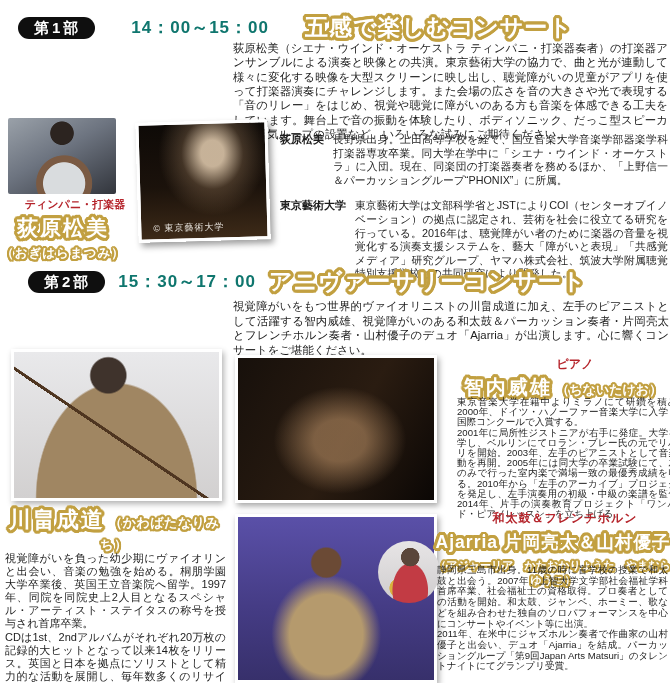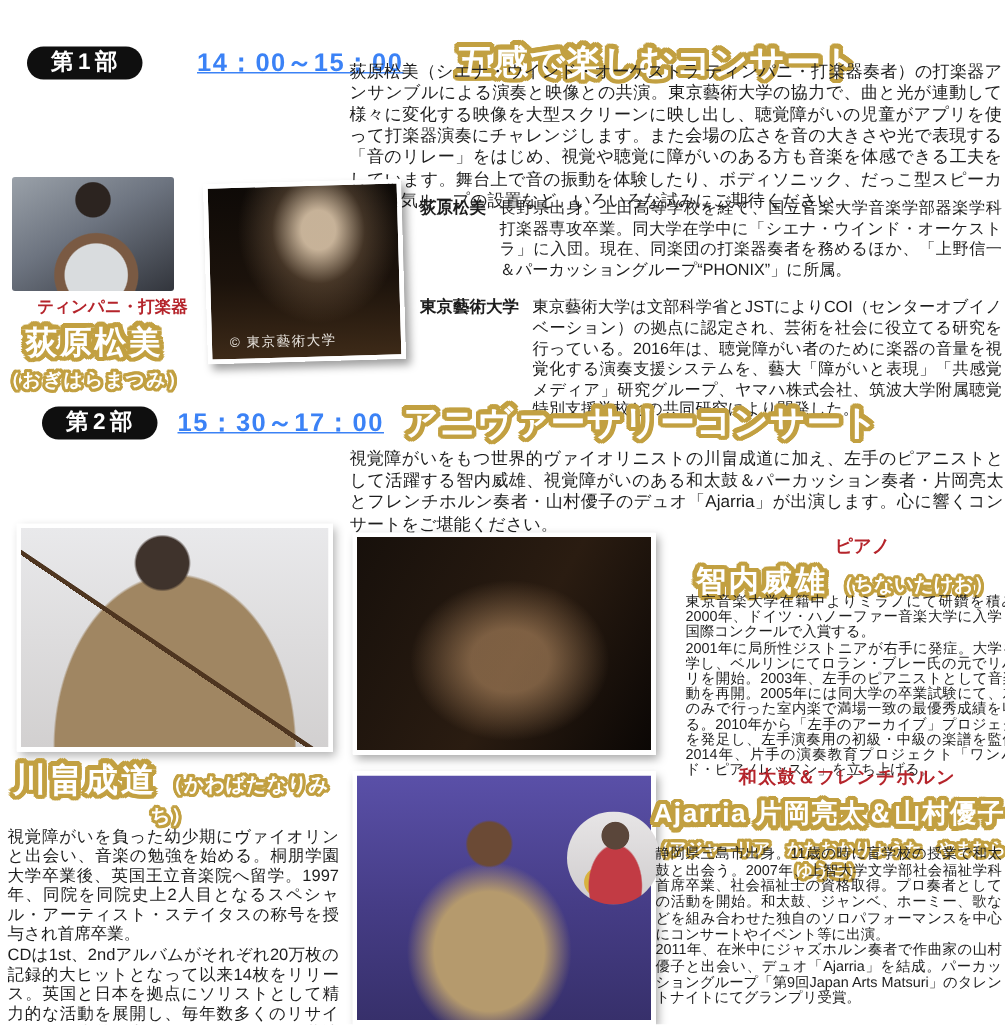--- a/index.html
+++ b/index.html
@@ -9,39 +9,39 @@
   
   .abs{position:absolute;}
   .jp{text-align:justify;text-justify:inter-ideograph;}
   .pre{white-space:pre-line;}
   .center{text-align:center;}
 
   
   .sec-header{display:flex;align-items:center;gap:13px;}
   .badge{background:#0f0f0f;color:#fff;font-weight:bold;font-size:15px;
          letter-spacing:3px;padding:3px 14px 4px 16px;border-radius:16px;line-height:1;}
-  .time{font-size:17px;font-weight:bold;letter-spacing:1px;color:#3b82f6;text-decoration:underline;}
+  .time{font-size:17px;font-weight:bold;letter-spacing:1px;color:#0f766e;}
 
   
   .bubble,.bubble-sm{color:#fff;font-weight:bold;--g:#c2a041;}
   .bubble{text-shadow:
     3px 0 var(--g),-3px 0 var(--g),0 3px var(--g),0 -3px var(--g),
     2.2px 2.2px var(--g),-2.2px 2.2px var(--g),2.2px -2.2px var(--g),-2.2px -2.2px var(--g),
     3px 1.4px var(--g),-3px 1.4px var(--g),3px -1.4px var(--g),-3px -1.4px var(--g),
     1.4px 3px var(--g),-1.4px 3px var(--g),1.4px -3px var(--g),-1.4px -3px var(--g);}
   .bubble-sm{text-shadow:
     2px 0 var(--g),-2px 0 var(--g),0 2px var(--g),0 -2px var(--g),
     1.5px 1.5px var(--g),-1.5px 1.5px var(--g),1.5px -1.5px var(--g),-1.5px -1.5px var(--g),
     2px 1px var(--g),-2px 1px var(--g),2px -1px var(--g),-2px -1px var(--g),
     1px 2px var(--g),-1px 2px var(--g),1px -2px var(--g),-1px -2px var(--g);}
 
   .role{color:#b5242b;font-weight:bold;margin-left:24px;}
 
   
-  #hdr1{left:18px;top:26px;gap:36px;}
+  #hdr1{left:18px;top:12px;gap:36px;}
   #title1{font-size:23px;letter-spacing:1px;}
   #intro1{left:233px;top:41px;width:435px;font-size:11.4px;line-height:14.35px;}
 
   #photo-ogihara{left:8px;top:118px;width:108px;height:76px;border-radius:2px;
     background:
       radial-gradient(circle at 52% 86%, #d9dcde 0 24%, #7a5a43 25% 32%, transparent 33%),
       radial-gradient(circle at 50% 20%, #2c2420 0 14%, transparent 15%),
       linear-gradient(150deg,#9aa1a9 0%,#6d7480 45%,#32353c 100%);}
   #ogihara-caption{left:0px;top:197px;width:126px;}
   #ogihara-role{font-size:11px;}

